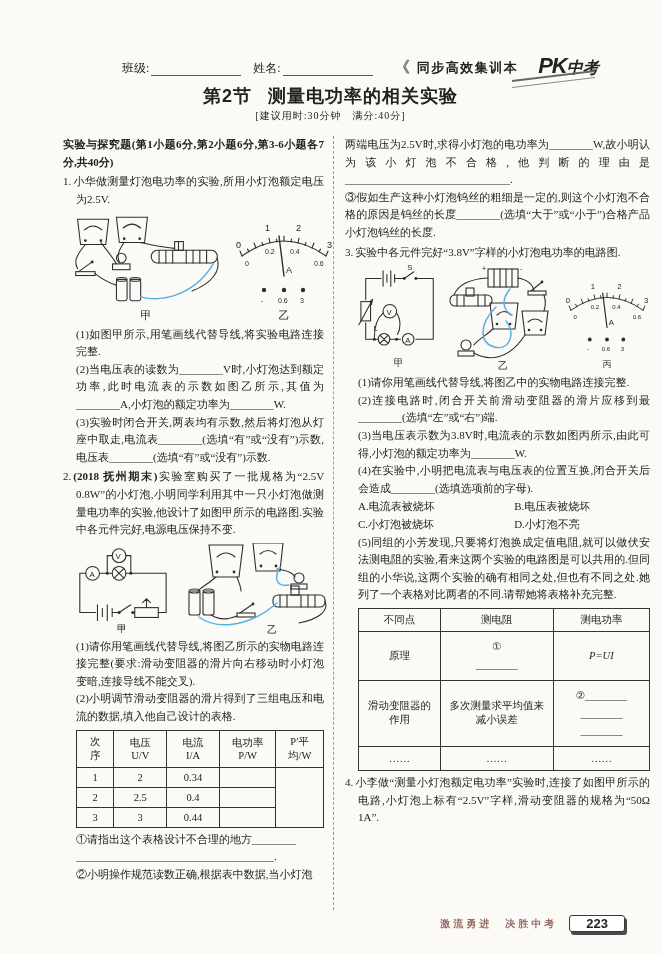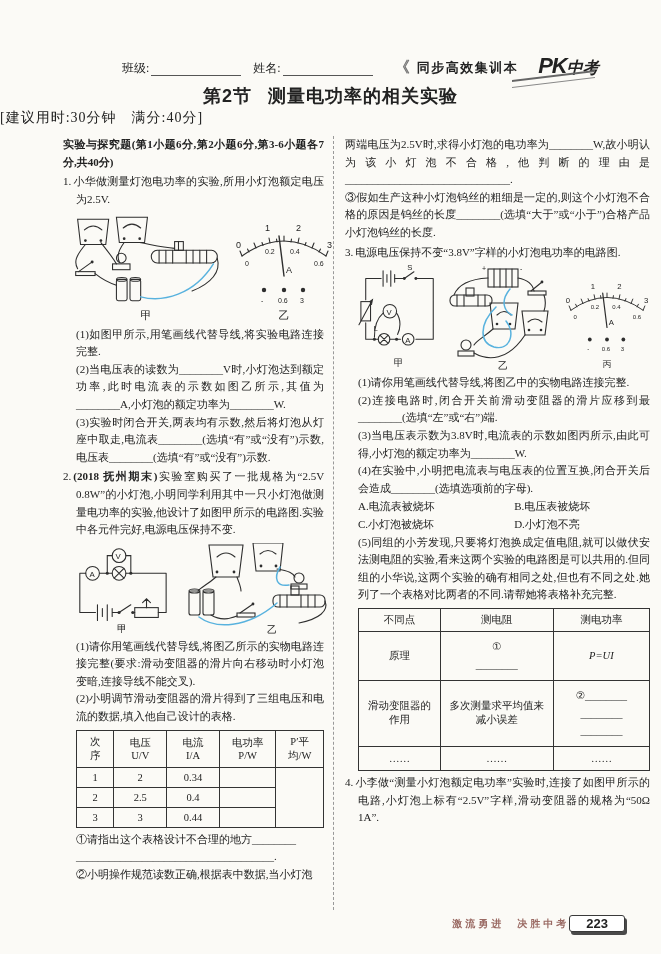--- a/index.html
+++ b/index.html
@@ -15,21 +15,21 @@
   .logo { margin-left:20px; position:relative; font-family:"Liberation Sans",sans-serif; font-style:italic; line-height:1; }
   .logo .pk { font-size:22px; font-weight:bold; letter-spacing:-1px; }
   .logo .zk { font-size:16px; font-weight:bold; }
   .swoosh { position:absolute; left:-26px; right:4px; bottom:-6px; height:5px;
             border-top:2px solid #666; border-bottom:1px solid #888; transform:skewY(-7deg); }
 
   
   .title { position:absolute; top:84px; left:0; right:0; text-align:center;
            font-family:"Liberation Sans",sans-serif; font-weight:bold; font-size:18px; letter-spacing:1px; }
   .tgap { display:inline-block; width:16px; }
-  .meta  { position:absolute; top:109px; left:0; right:0; font-size:14px; letter-spacing:1px; }
+  .meta  { position:absolute; top:109px; left:0; right:0; text-align:center; font-size:10px; letter-spacing:1px; }
 
   
   .columns { position:absolute; top:136px; left:63px; right:36px; bottom:44px; display:flex; }
   .col-left  { width:270px; padding-right:9px; box-sizing:border-box; }
   .col-right { flex:1; border-left:1px dashed #999; padding-left:11px; box-sizing:border-box; }
 
   .p { font-size:11px; line-height:1.6; text-align:justify; margin:0; }
   .bold { font-weight:bold; }
   .q { padding-left:13px; margin-top:2px; }
   .first { text-indent:-13px; }
@@ -49,21 +49,21 @@
   
   table.data { border-collapse:collapse; width:100%; margin:4px 0 3px; font-size:10.5px; table-layout:fixed; }
   table.data th, table.data td { border:1px solid #333; text-align:center; padding:4px 10px; font-weight:normal; overflow:hidden; }
   table.cmp td { padding:6px 4px; }
   .formula { font-style:italic; }
   .cellline { line-height:1.7; }
 
   .opts { display:grid; grid-template-columns:1.15fr 1fr; font-size:11px; line-height:1.65; }
 
   
-  .footer { position:absolute; right:36px; bottom:22px; display:flex; align-items:center; gap:0; }
+  .footer { position:absolute; right:36px; bottom:22px; display:flex; align-items:center; gap:12px; }
   .slogan { font-family:"Liberation Sans",sans-serif; font-size:10px; font-weight:bold;
             color:#9a6a63; letter-spacing:3px; }
   .badge  { font-family:"Liberation Sans",sans-serif; font-weight:bold; font-size:13px; color:#222;
             border:1.5px solid #3a3a3a; border-radius:3px; padding:0 16px; background:#fff;
             box-shadow:2px 3px 0 #4a4a4a; }
 </style>
 </head>
 <body>
 
 <div class="page">
@@ -262,21 +262,21 @@
       </div>
     </div>
 
     <div class="col-right">
 
       <div class="p">两端电压为2.5V时,求得小灯泡的电功率为________W,故小明认为该小灯泡不合格,他判断的理由是______________________________.</div>
       <div class="p">③假如生产这种小灯泡钨丝的粗细是一定的,则这个小灯泡不合格的原因是钨丝的长度________(选填“大于”或“小于”)合格产品小灯泡钨丝的长度.</div>
 
       <div class="q">
         <div class="p first">
-          <span class="qnum">3.</span><span>电源电压保持不变“3.8V”字样的小灯泡电功率的电路图.</span>
+          <span class="qnum">3.</span><span>实验中各元件完好“3.8V”字样的小灯泡电功率的电路图.</span>
         </div>
 
         <div class="figrow">
           <div class="figbox">
             <svg width="82" height="106" viewBox="0 0 85 106">
               <path class="sk" d="M8,12 H24 M38,12 H48 M60,12 H78 M8,12 V34 M8,58 V75 M78,12 V75 M8,75 H21 M33,75 H44 M60,75 H78"></path>
               <path class="sk" d="M26,4 V20 M30,8 V16 M34,4 V20 M38,8 V16"></path>
               <circle class="skf" cx="48" cy="12" r="1.5"></circle>
                 <path class="sk" d="M48,12 L58,5"></path>
                 <circle class="skf" cx="60" cy="12" r="1.5"></circle>

